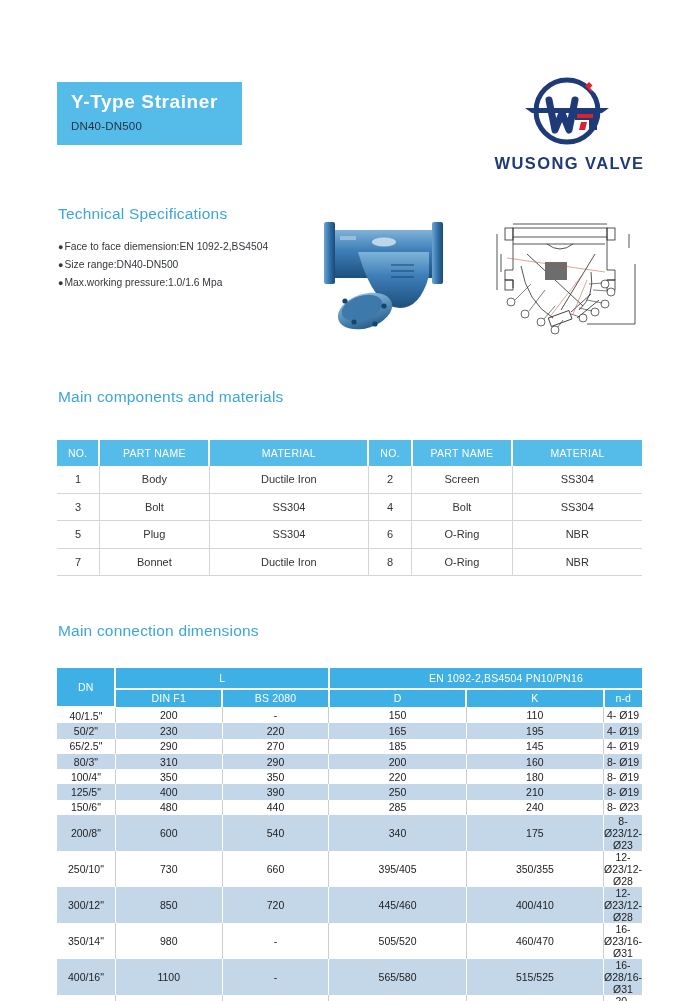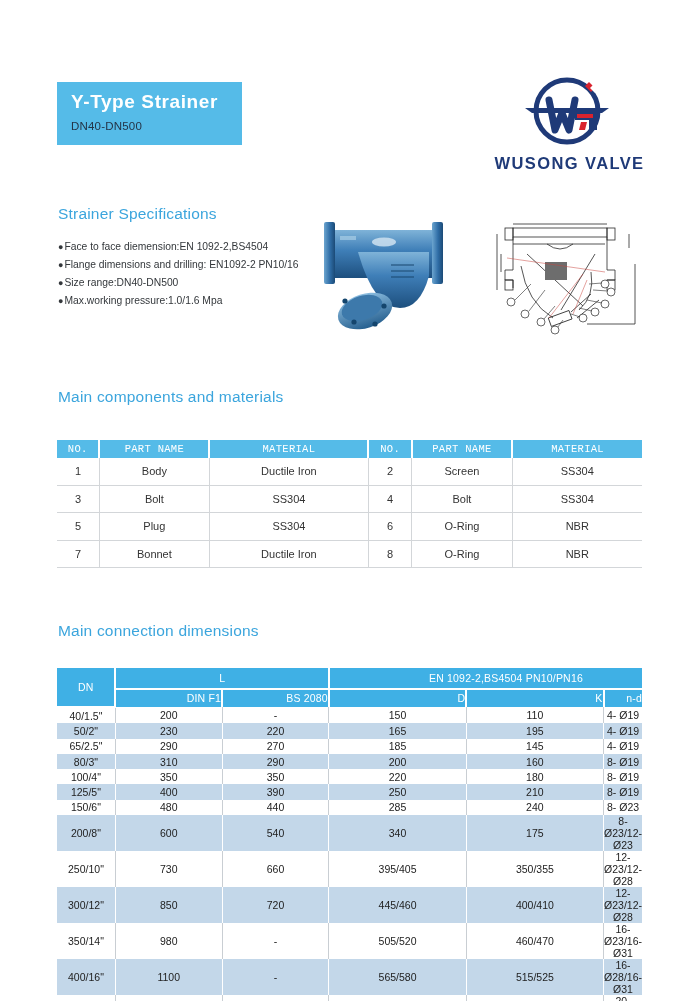--- a/index.html
+++ b/index.html
@@ -54,38 +54,38 @@
   .drawing{position:absolute;left:487px;top:214px;width:165px;height:122px;}
 
   
   table{border-collapse:collapse;position:absolute;}
   table td,table th{padding:0;}
 
   
   #tbl-materials{left:57px;top:440px;width:585px;}
   #tbl-materials th{
     background:#55bbe8;color:#ffffff;font-weight:normal;font-size:10.5px;
-    height:18px;letter-spacing:.3px;border-right:2px solid #ffffff;font-family:Liberation Mono, monospace;
+    height:26px;letter-spacing:.3px;border-right:2px solid #ffffff;
   }
   #tbl-materials th:last-child{border-right:none;}
   #tbl-materials td{
     height:26.5px;text-align:center;font-size:11px;color:#333333;
     border-bottom:1px solid #d3d6d9;border-right:1px solid #d3d6d9;
     background:#ffffff;
   }
   #tbl-materials td:last-child{border-right:none;}
   #tbl-materials tr:last-child td{border-bottom:1px solid #d3d6d9;}
 
   
   #tbl-dims{left:57px;top:668px;width:585px;}
   #tbl-dims th{
     background:#3fb0e5;color:#ffffff;font-weight:normal;font-size:10.5px;
     letter-spacing:.2px;border-right:2px solid #ffffff;border-bottom:2px solid #ffffff;
   }
-  #tbl-dims th.nb{border-bottom:none;text-align:right;}
+  #tbl-dims th.nb{border-bottom:none;}
   #tbl-dims th:last-child{border-right:none;}
   #tbl-dims td{
     height:15.3px;text-align:center;font-size:10.5px;color:#222222;
     border-right:1px solid #ffffff;
   }
   #tbl-dims td:last-child{border-right:none;}
   #tbl-dims tr.alt td{background:#c3d7e9;}
   #tbl-dims tr.plain td{background:#ffffff;border-right:1px solid #c9ced3;}
   #tbl-dims tr.plain td:last-child{border-right:none;}
 </style>
@@ -106,27 +106,26 @@
       <path d="M44 28 L50 58 L57 41 L64 58 L70 28" fill="none" stroke="#1f3a78" stroke-width="7" stroke-linecap="round" stroke-linejoin="round"></path>
       <path d="M70 40 L92 40 L92 58 L84 58 L84 48 L70 48 Z" fill="#1f3a78"></path>
       <path d="M72 42 L88 42 L88 46 L72 46 Z" fill="#d9232e"></path>
       <path d="M76 50 L82 50 L80 58 L74 58 Z" fill="#d9232e"></path>
       <path d="M84 10 L90 16 L86 20 L80 14 Z" fill="#d9232e"></path>
       <path d="M88 13 L93 18 L90 21 L85 16 Z" fill="#ffffff"></path>
     </svg>
     <div class="logo-text">WUSONG VALVE</div>
   </div>
 
-  <div class="sec-head" id="h-tech">Strainer Specifications</div>
+  <div class="sec-head" id="h-tech">Technical Specifications</div>
   <div class="sec-head" id="h-dim">Main connection dimensions</div>
   <div class="sec-head" id="h-mat">Main components and materials</div>
 
   <div class="spec-list" id="spec-list">
       <div class="spec-item"><span class="bu">●</span><span>Face to face diemension:EN 1092-2,BS4504</span></div>
-      <div class="spec-item"><span class="bu">●</span><span>Flange dimensions and drilling: EN1092-2 PN10/16</span></div>
       <div class="spec-item"><span class="bu">●</span><span>Size range:DN40-DN500</span></div>
       <div class="spec-item"><span class="bu">●</span><span>Max.working pressure:1.0/1.6 Mpa</span></div>
     </div>
 
   <svg class="photo" viewBox="0 0 175 130">
     <defs>
       <linearGradient id="bodyG" x1="0" y1="0" x2="0" y2="1">
         <stop offset="0%" stop-color="#7fb3d8"></stop>
         <stop offset="42%" stop-color="#3f7fb8"></stop>
         <stop offset="100%" stop-color="#1d4f7e"></stop>

